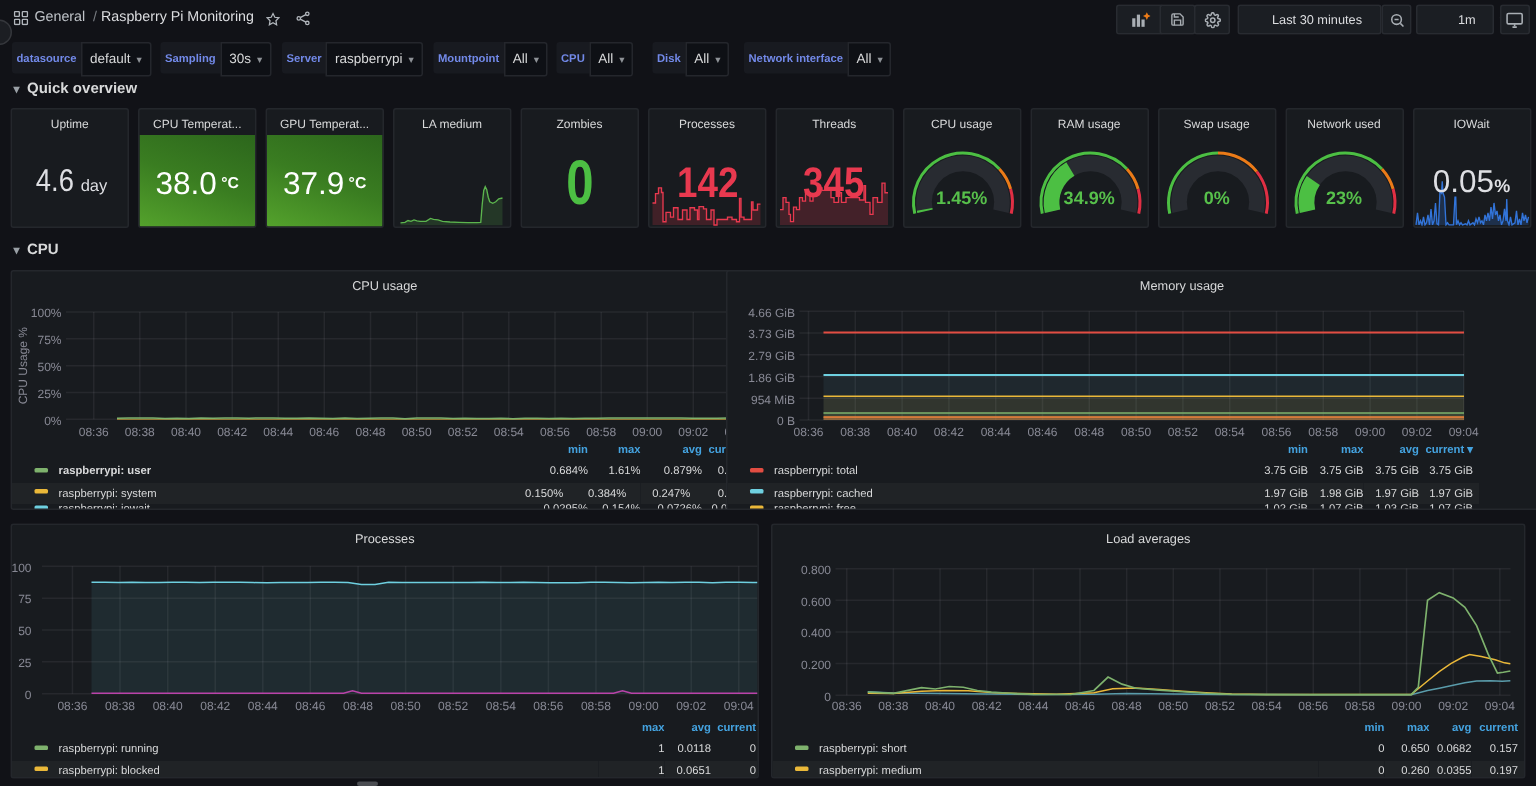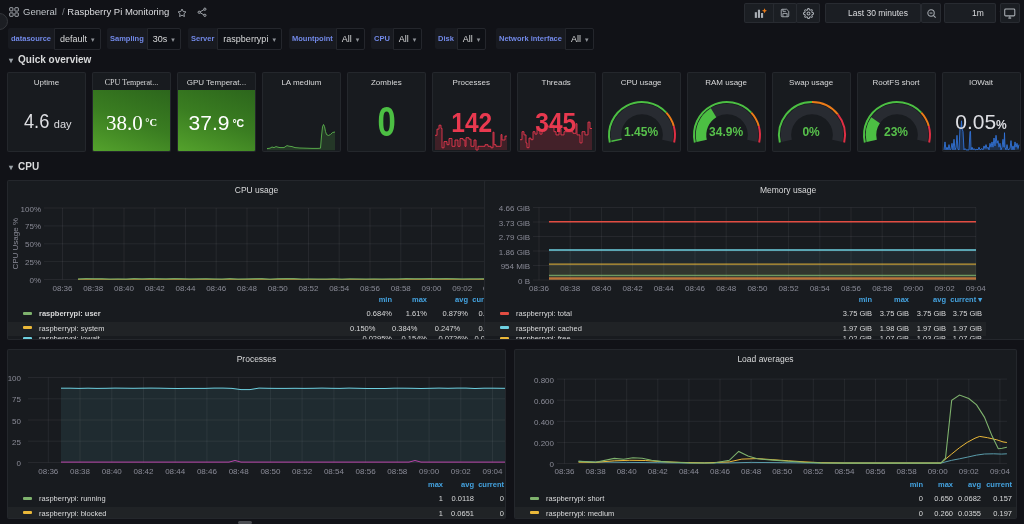--- a/index.html
+++ b/index.html
@@ -99,21 +99,21 @@
 <div class="abs" style="left:371px;top:1px;white-space:nowrap;"><span class="vlabel">CPU</span><span class="vval">All<span class="caret">▾</span></span></div>
 <div class="abs" style="left:435px;top:1px;white-space:nowrap;"><span class="vlabel">Disk</span><span class="vval">All<span class="caret">▾</span></span></div>
 <div class="abs" style="left:496px;top:1px;white-space:nowrap;"><span class="vlabel">Network interface</span><span class="vval">All<span class="caret">▾</span></span></div>
 </div>
 <div class="rowhdr" style="left:9px;top:54px;"><span class="chev">▾</span>Quick overview</div>
 <div class="rowhdr" style="left:9px;top:161px;"><span class="chev">▾</span>CPU</div>
 <div class="panel" style="left:7.0px;top:72px;width:79px;height:80px;">
     <div class="ptitle" style="font-size:8px;">Uptime</div>
     <div class="abs" style="left:0;top:37px;width:100%;text-align:center;color:#dedfe3;line-height:21px;z-index:2;"><span style="font-size:21px;font-weight:500;display:inline-block;transform:scaleX(0.87);">4.6</span><span style="font-size:11px;font-weight:500;"> day</span></div>
   </div>
-<div class="panel" style="left:92.0px;top:72px;width:79px;height:80px;font-family:Liberation Serif, serif;">
+<div class="panel" style="left:92.0px;top:72px;width:79px;height:80px;">
     <div class="ptitle" style="font-size:8px;">CPU Temperat...</div>
     <div class="abs" style="left:0;top:17px;right:0;bottom:0;background:linear-gradient(200deg,#2c661c 0%,#3a7d21 50%,#54a22c 100%);"></div>
     <div class="abs" style="left:0;top:39px;width:100%;text-align:center;color:#fff;line-height:21px;"><span style="font-size:21px;font-weight:500;">38.0</span><span style="font-size:10.5px;font-weight:600;vertical-align:3.5px;"> °C</span></div>
   </div>
 <div class="panel" style="left:176.9px;top:72px;width:79px;height:80px;">
     <div class="ptitle" style="font-size:8px;">GPU Temperat...</div>
     <div class="abs" style="left:0;top:17px;right:0;bottom:0;background:linear-gradient(200deg,#2c661c 0%,#3a7d21 50%,#54a22c 100%);"></div>
     <div class="abs" style="left:0;top:39px;width:100%;text-align:center;color:#fff;line-height:21px;"><span style="font-size:21px;font-weight:500;">37.9</span><span style="font-size:10.5px;font-weight:600;vertical-align:3.5px;"> °C</span></div>
   </div>
 <div class="panel" style="left:261.9px;top:72px;width:79px;height:80px;">
@@ -170,21 +170,21 @@
     <div class="ptitle" style="font-size:8px;">Swap usage</div>
     <svg class="abs" style="left:0;top:0" width="79" height="80" viewBox="0 0 79 80">
       <path d="M 6.85 69.42 A 33.00 33.00 0 0 1 39.00 29.00" stroke="#4cbf43" stroke-width="2.0" fill="none"></path>
       <path d="M 39.00 29.00 A 33.00 33.00 0 0 1 64.83 41.46" stroke="#eb7b18" stroke-width="2.0" fill="none"></path>
       <path d="M 64.83 41.46 A 33.00 33.00 0 0 1 71.15 69.42" stroke="#e02f44" stroke-width="2.0" fill="none"></path>
       <path d="M 13.67 67.85 A 26.00 26.00 0 1 1 64.33 67.85" stroke="#282b31" stroke-width="10.5" fill="none"></path>
     </svg>
     <div class="abs" style="left:0;top:52.5px;width:100%;text-align:center;line-height:13px;font-size:12px;font-weight:600;color:#57c04b;">0%</div>
   </div>
 <div class="panel" style="left:856.5px;top:72px;width:79px;height:80px;">
-    <div class="ptitle" style="font-size:8px;">RootFS short</div>
+    <div class="ptitle" style="font-size:8px;">Network used</div>
     <svg class="abs" style="left:0;top:0" width="79" height="80" viewBox="0 0 79 80">
       <path d="M 6.85 69.42 A 33.00 33.00 0 0 1 63.28 39.65" stroke="#4cbf43" stroke-width="2.0" fill="none"></path>
       <path d="M 63.28 39.65 A 33.00 33.00 0 0 1 70.75 52.99" stroke="#eb7b18" stroke-width="2.0" fill="none"></path>
       <path d="M 70.75 52.99 A 33.00 33.00 0 0 1 71.15 69.42" stroke="#e02f44" stroke-width="2.0" fill="none"></path>
       <path d="M 13.67 67.85 A 26.00 26.00 0 1 1 64.33 67.85" stroke="#282b31" stroke-width="10.5" fill="none"></path>
       <path d="M 13.67 67.85 A 26.00 26.00 0 0 1 17.54 47.32" stroke="#4cbf43" stroke-width="10.5" fill="none"></path>
     </svg>
     <div class="abs" style="left:0;top:52.5px;width:100%;text-align:center;line-height:13px;font-size:12px;font-weight:600;color:#57c04b;">23%</div>
   </div>
 <div class="panel" style="left:941.5px;top:72px;width:79px;height:80px;">

